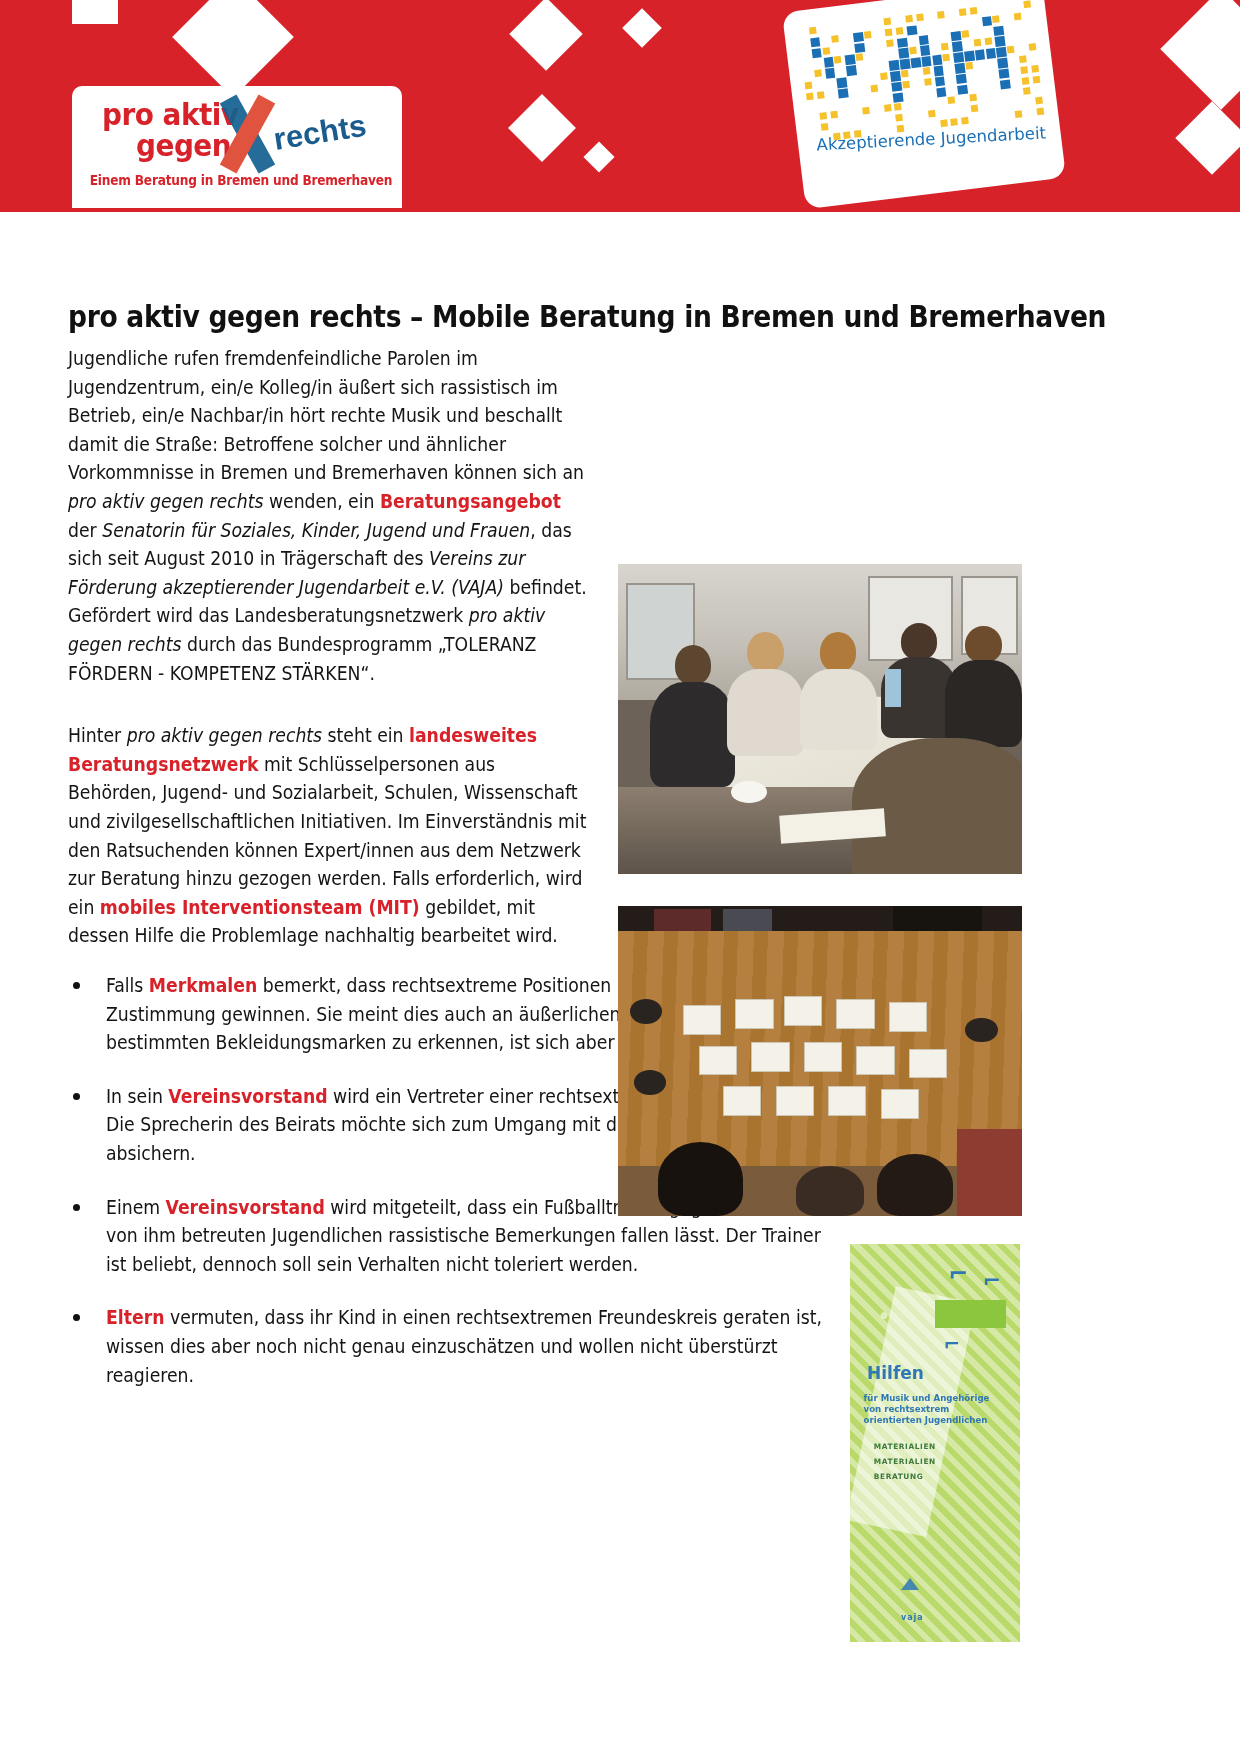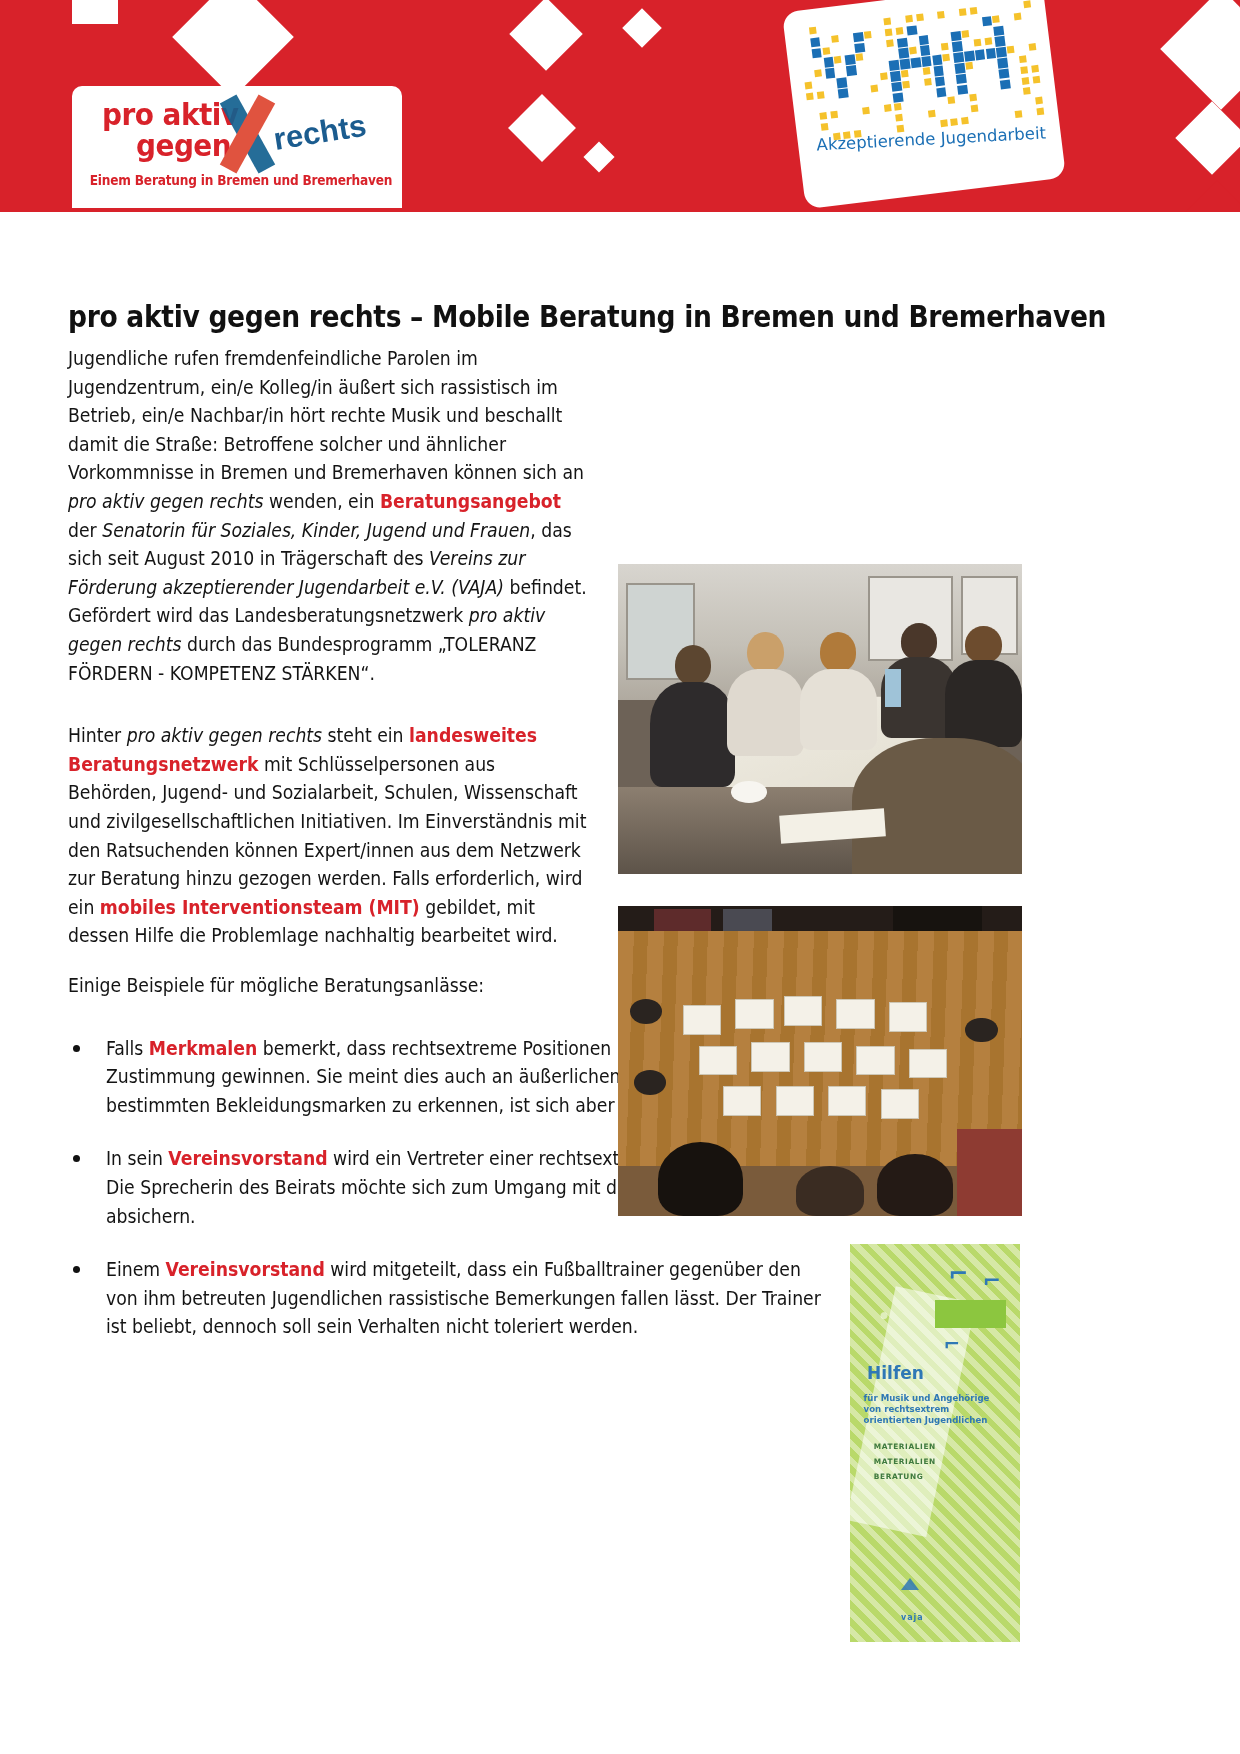--- a/index.html
+++ b/index.html
@@ -298,25 +298,25 @@
 
   <h1 class="title">pro aktiv gegen rechts – Mobile Beratung in Bremen und Bremerhaven</h1>
 
   <div class="col-text">
     <p><span>Jugendliche rufen fremdenfeindliche Parolen im Jugendzentrum, ein/e Kolleg/in äußert sich rassistisch im Betrieb, ein/e Nachbar/in hört rechte Musik und beschallt damit die Straße: Betroffene solcher und ähnlicher Vorkommnisse in Bremen und Bremerhaven können sich an </span><span class="it">pro aktiv gegen rechts</span><span> wenden, ein </span><span class="red">Beratungsangebot</span><span> der </span><span class="it">Senatorin für Soziales, Kinder, Jugend und Frauen</span><span>, das sich seit August 2010 in Trägerschaft des </span><span class="it">Vereins zur Förderung akzeptierender Jugendarbeit e.V. (VAJA)</span><span> befindet. Gefördert wird das Landesberatungsnetzwerk </span><span class="it">pro aktiv gegen rechts</span><span> durch das Bundesprogramm „TOLERANZ FÖRDERN - KOMPETENZ STÄRKEN“.</span></p>
 
     <p style="margin-top:34px"><span>Hinter </span><span class="it">pro aktiv gegen rechts</span><span> steht ein </span><span class="red">landesweites Beratungsnetzwerk</span><span> mit Schlüsselpersonen aus Behörden, Jugend- und Sozialarbeit, Schulen, Wissenschaft und zivilgesellschaftlichen Initiativen. Im Einverständnis mit den Ratsuchenden können Expert/innen aus dem Netzwerk zur Beratung hinzu gezogen werden. Falls erforderlich, wird ein </span><span class="red">mobiles Interventionsteam (MIT)</span><span> gebildet, mit dessen Hilfe die Problemlage nachhaltig bearbeitet wird.</span></p>
   </div>
 
   <div class="col-wide">
-    <p style="margin-bottom:34px">Einige Beispiele für mögliche Beratungsanlässe:</p>
     <ul class="bullets" id="bulletList">
         <li><span class="dot"></span><span>Falls </span><span class="red">Merkmalen</span><span> bemerkt, dass rechtsextreme Positionen unter Schüler/innen an Zustimmung gewinnen. Sie meint dies auch an äußerlichen Merkmalen wie bestimmten Bekleidungsmarken zu erkennen, ist sich aber nicht sicher.</span></li>
         <li><span class="dot"></span><span>In sein </span><span class="red">Vereinsvorstand</span><span> wird ein Vertreter einer rechtsextremen Partei gewählt. Die Sprecherin des Beirats möchte sich zum Umgang mit diesem Mandatsträger absichern.</span></li>
         <li><span class="dot"></span><span>Einem </span><span class="red">Vereinsvorstand</span><span> wird mitgeteilt, dass ein Fußballtrainer gegenüber den von ihm betreuten Jugendlichen rassistische Bemerkungen fallen lässt. Der Trainer ist beliebt, dennoch soll sein Verhalten nicht toleriert werden.</span></li>
+        <li><span class="dot"></span><span></span><span class="red">Eltern</span><span> vermuten, dass ihr Kind in einen rechtsextremen Freundeskreis geraten ist, wissen dies aber noch nicht genau einzuschätzen und wollen nicht überstürzt reagieren.</span></li>
       </ul>
   </div>
 
   <div class="photo photo1">
     <div class="p1-wall"></div>
     <div class="p1-win" style="left:62%;top:4%;width:20%;height:26%;"></div>
     <div class="p1-win" style="left:85%;top:4%;width:13%;height:24%;"></div>
     <div class="p1-win" style="left:2%;top:6%;width:16%;height:30%;background:#cfd4d2;"></div>
     <div class="p1-table"></div>
     <div class="p1-floor"></div>

